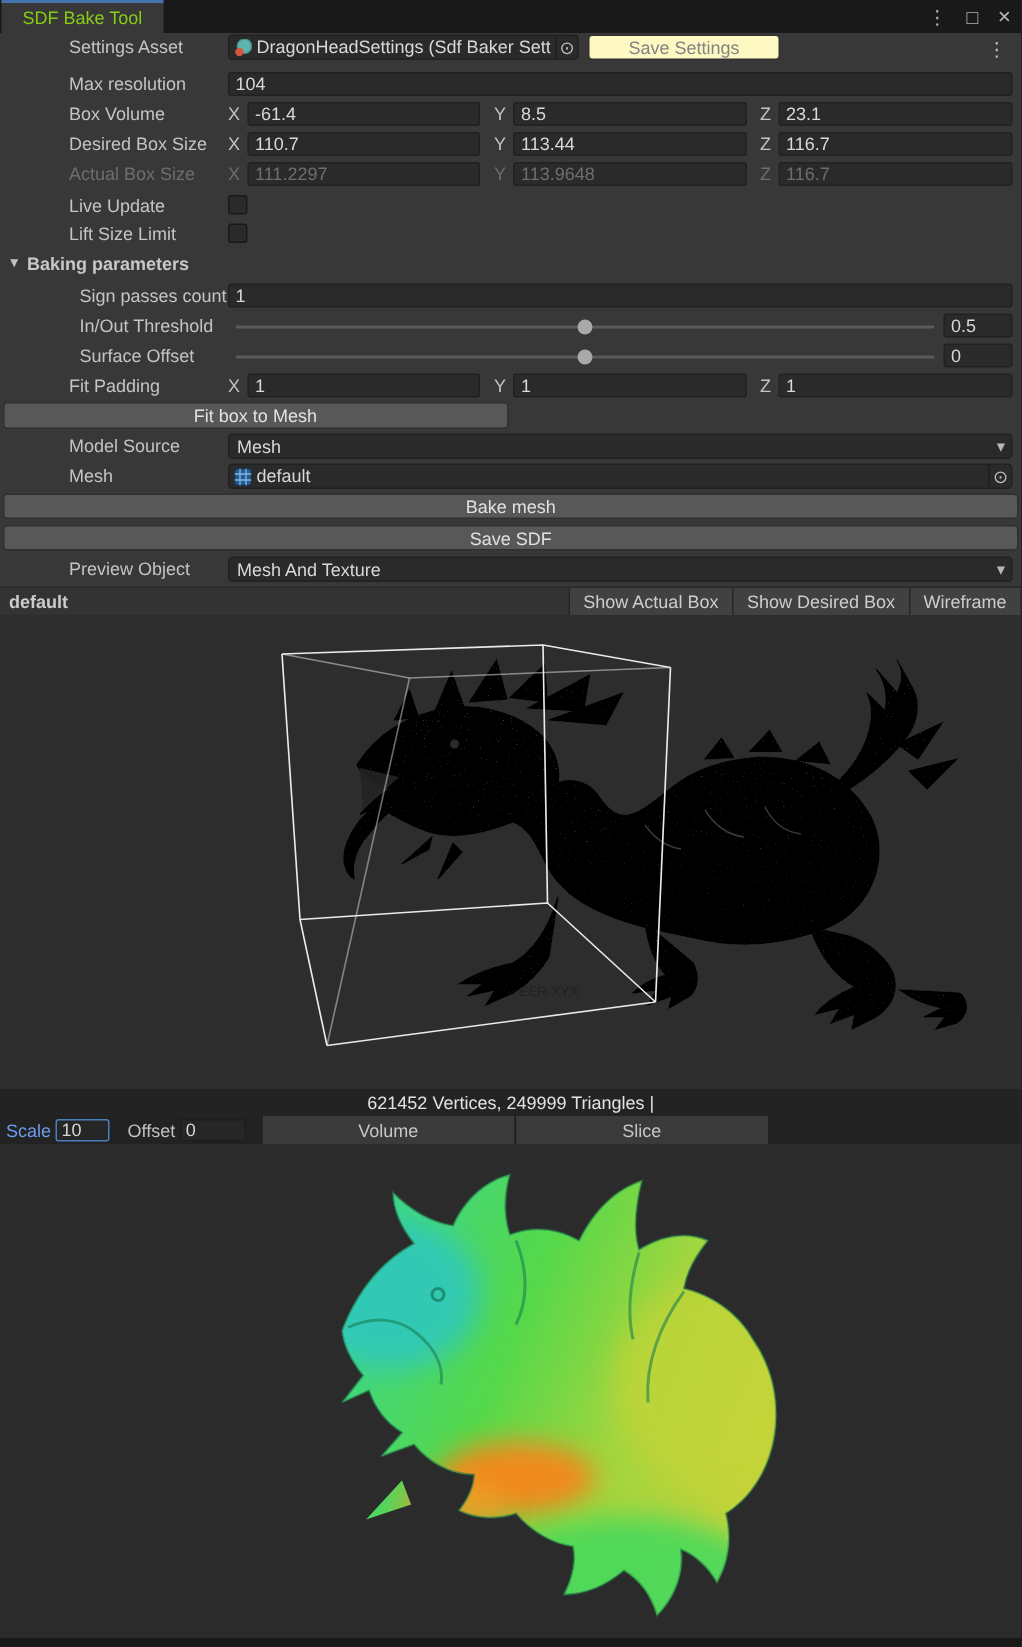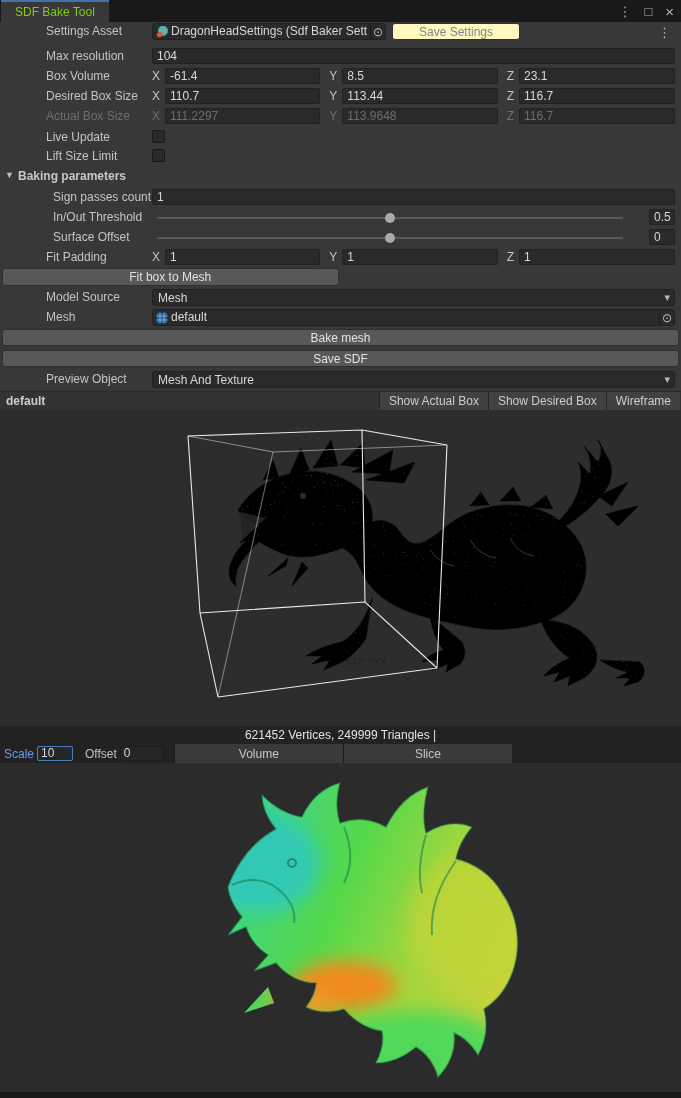--- a/index.html
+++ b/index.html
@@ -44,21 +44,21 @@
     position:absolute; left:152px; top:1px; width:13px; height:13px;
     background:#2a2a2a; border:1px solid #191919; border-radius:2px;
   }
 
   .foldout-arrow { position:absolute; left:5px; top:2px; font-size:9px; color:#c0c0c0; }
   .foldout-lbl { position:absolute; left:18px; top:1px; }
 
   .slider-area { position:absolute; left:157px; right:58px; top:0; height:18px; }
   .slider-track { position:absolute; left:0; right:0; top:8px; height:2px; background:#5a5a5a; border-radius:1px; }
   .slider-knob { position:absolute; top:4px; left:calc(50% - 5px); width:10px; height:10px; border-radius:50%; background:#a9a9a9; }
-  .slider-value { position:absolute; right:6px; width:26px; }
+  .slider-value { position:absolute; right:6px; width:46px; }
 
   .btn {
     background:#585858; border:1px solid #303030; border-radius:3px; color:#e2e2e2;
     display:flex; align-items:center; justify-content:center; height:18px;
   }
   .btn-half-l { position:absolute; left:2px;  width:calc(50% - 4px); }
   .btn-half-r { position:absolute; right:2px; width:calc(50% - 4px); }
   .btn-full { position:absolute; left:2px; right:2px; height:17px; }
   .btn-save-settings { position:absolute; left:392px; width:128px; height:17px; color:#848484; background:#fef9c3; }
 

